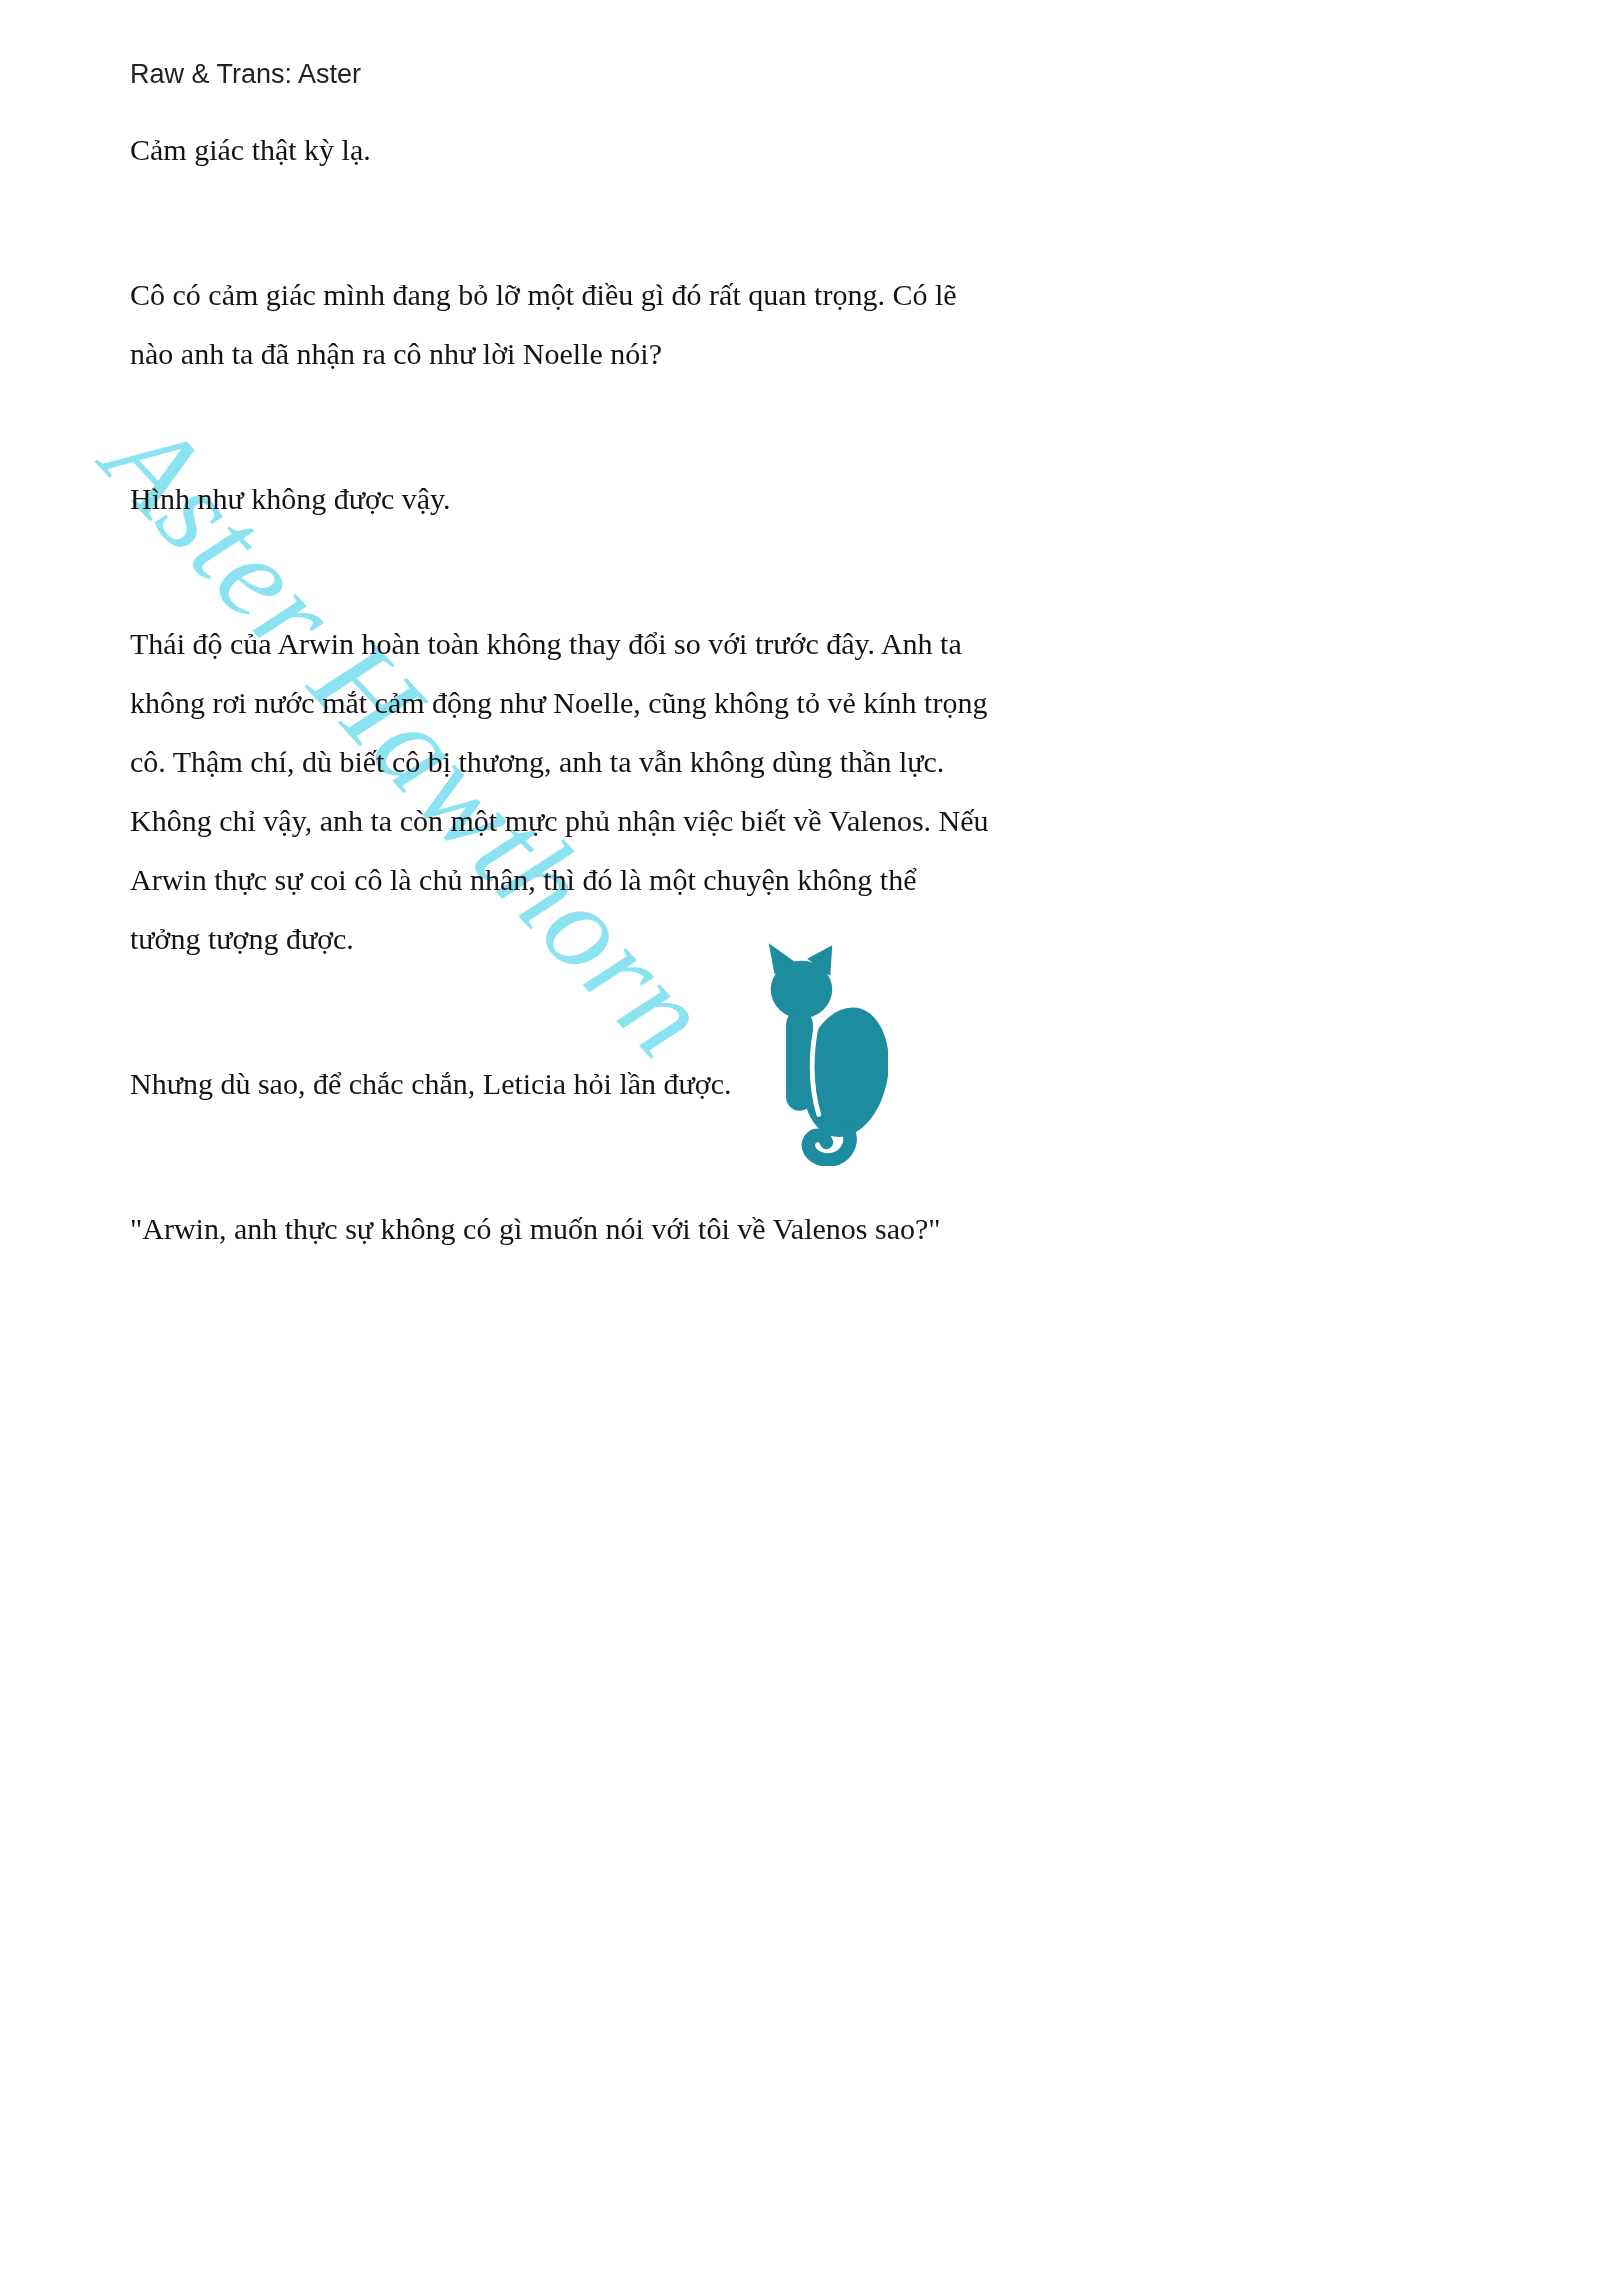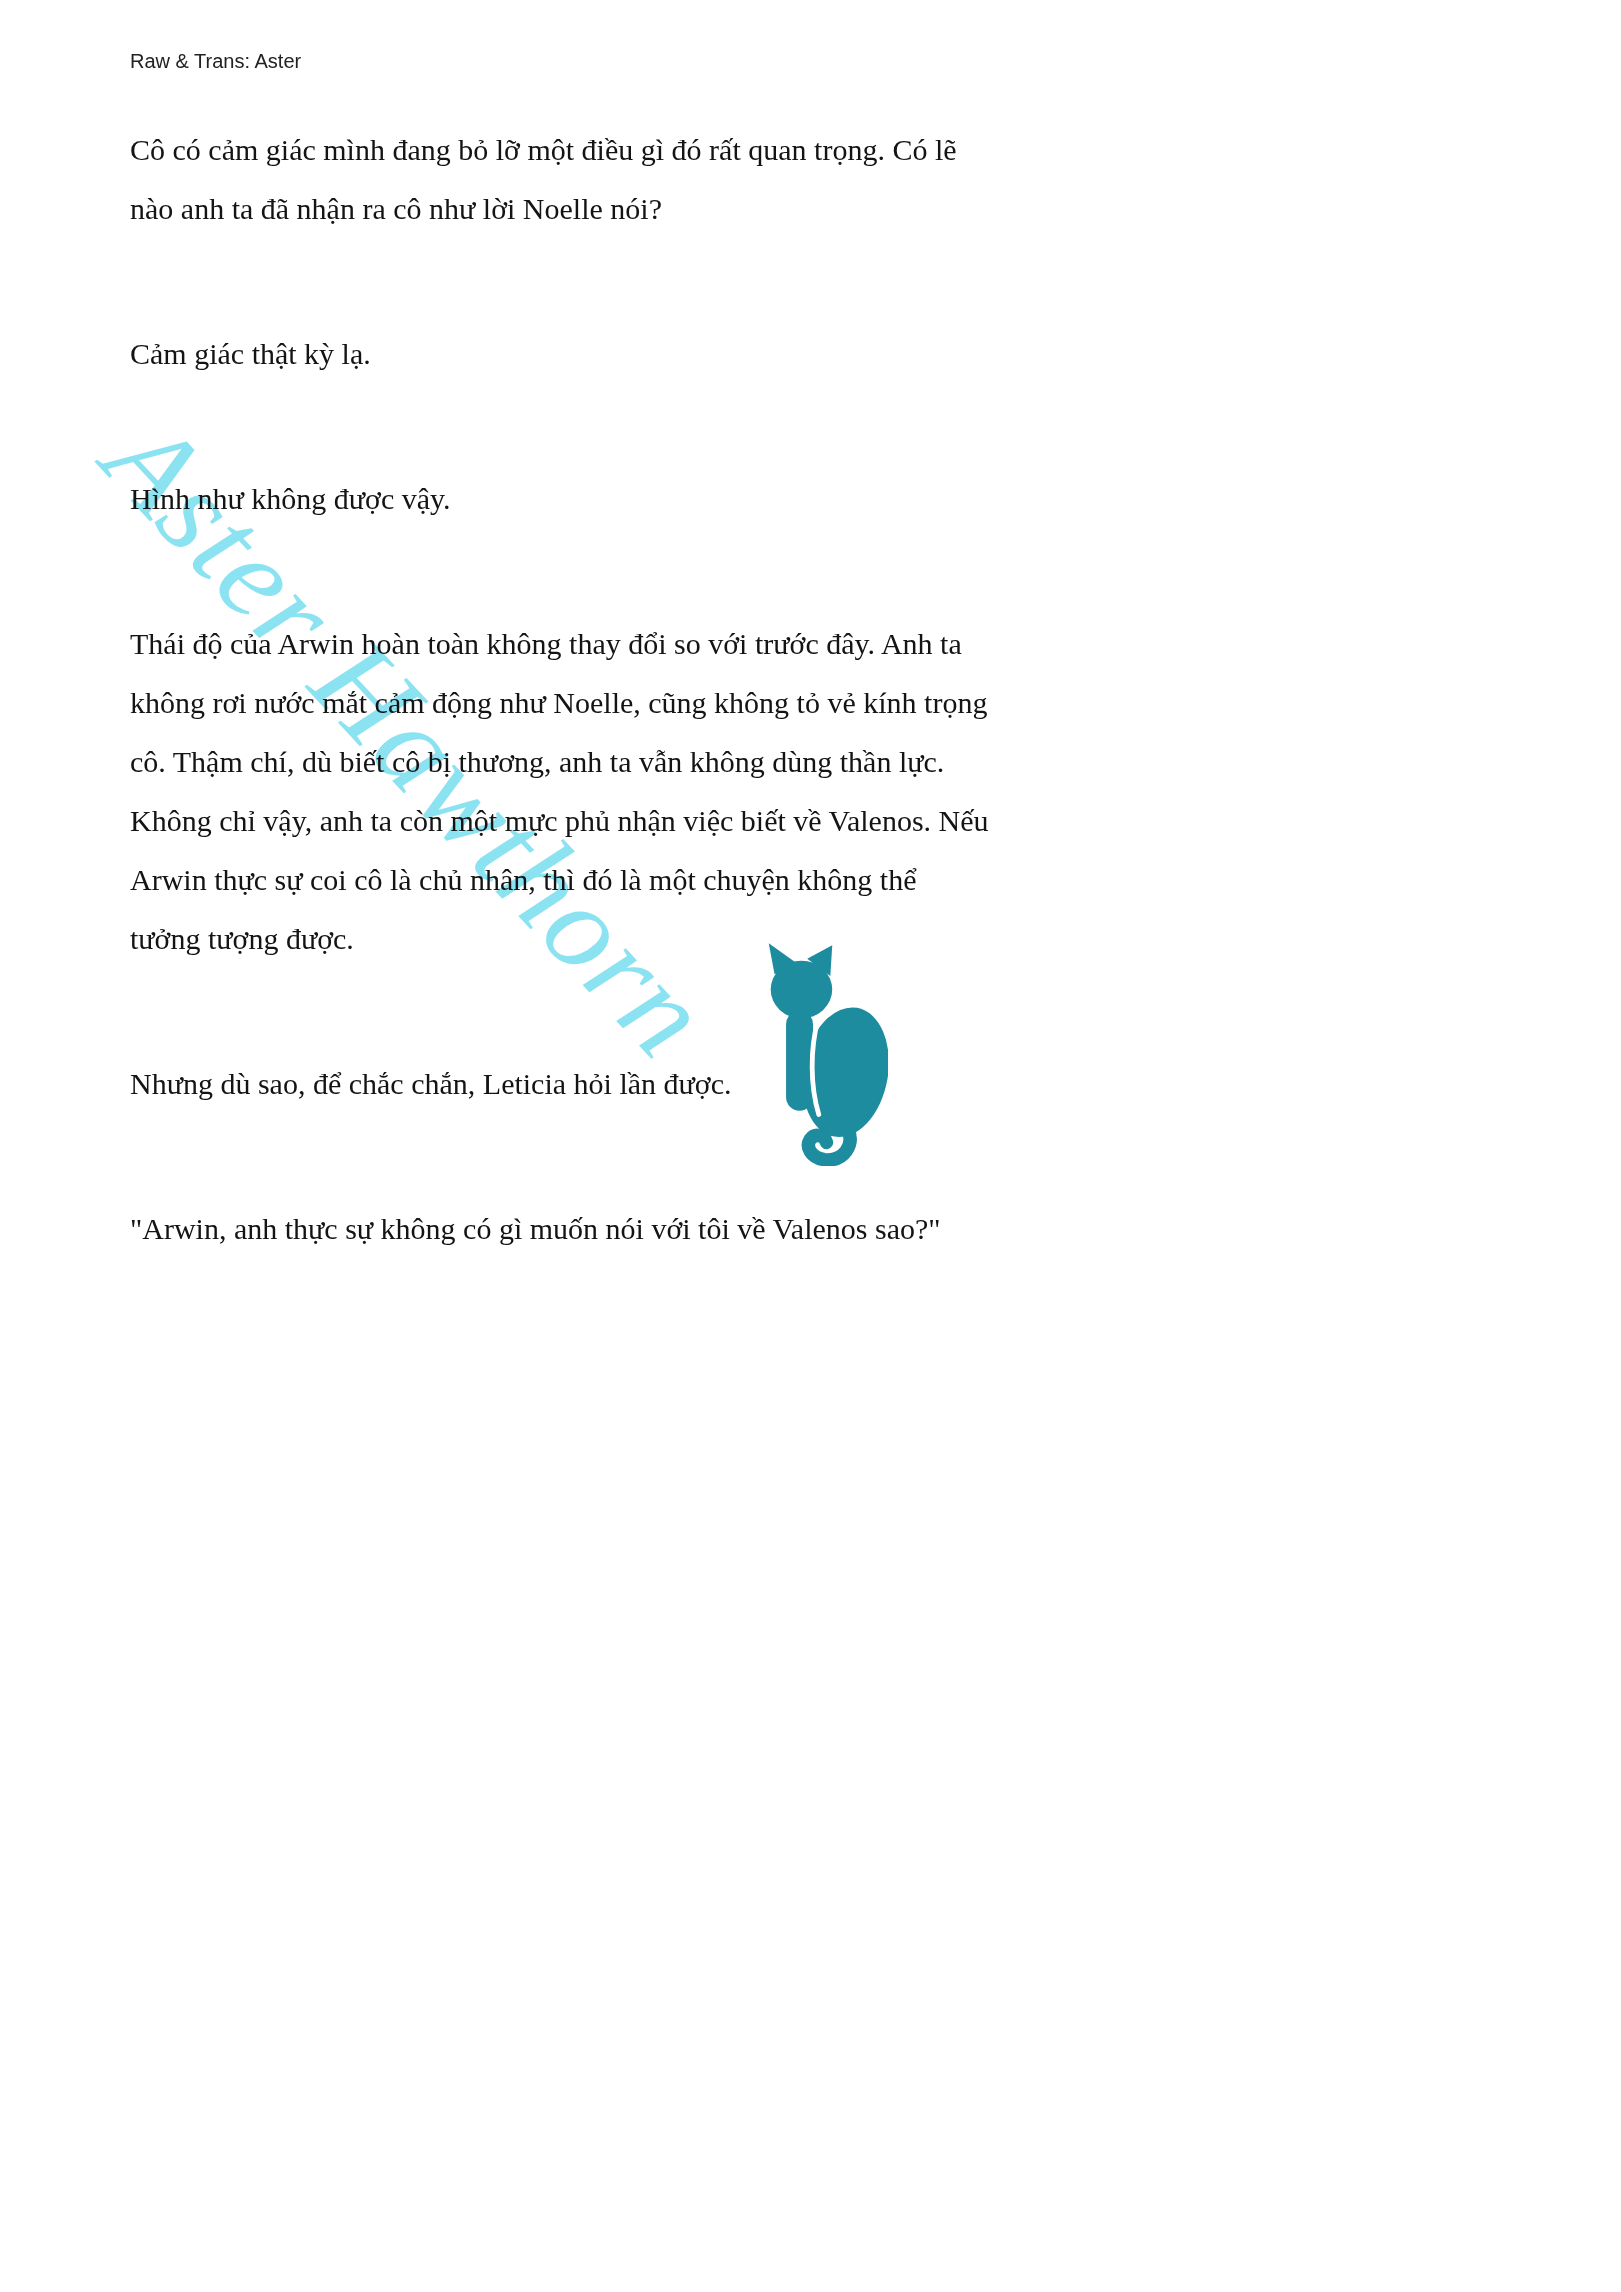--- a/index.html
+++ b/index.html
@@ -15,23 +15,23 @@
     position: relative;
     width: 1621px;
     height: 2293px;
     background: #ffffff;
     overflow: hidden;
     font-family: "Liberation Serif", serif;
   }
   .header {
     position: absolute;
     left: 130px;
-    top: 50px;
+    top: 59px;
     font-family: "Liberation Sans", sans-serif;
-    font-size: 20px;
+    font-size: 27px;
     color: #222222;
     z-index: 3;
   }
   .watermark {
     position: absolute;
     left: 181px;
     top: 390px;
     font-family: "Liberation Serif", serif;
     font-style: italic;
     font-size: 123px;
@@ -81,22 +81,22 @@
     <polygon points="12,36 6,4 34,24" fill="currentColor"></polygon>
     <polygon points="46,20 72,6 70,38" fill="currentColor"></polygon>
     <ellipse cx="40" cy="52" rx="32" ry="30" fill="currentColor"></ellipse>
     <ellipse cx="86" cy="138" rx="44" ry="68" transform="rotate(10 86 138)" fill="currentColor"></ellipse>
     <rect x="24" y="74" width="28" height="104" rx="14" fill="currentColor"></rect>
     <path d="M88,196 C96,214 84,231 64,229 C50,227 44,216 49,208 C54,201 64,203 66,211" fill="none" stroke="currentColor" stroke-width="14" stroke-linecap="round"></path>
     <path d="M57,84 C49,114 49,152 58,182" fill="none" stroke="#ffffff" stroke-width="5" stroke-linecap="round"></path>
   </svg>
 
   <div class="content">
+    <p>Cảm giác thật kỳ lạ.</p>
     <p>Cô có cảm giác mình đang bỏ lỡ một điều gì đó rất quan trọng. Có lẽ nào anh ta đã nhận ra cô như lời Noelle nói?</p>
-    <p>Cảm giác thật kỳ lạ.</p>
     <p>Hình như không được vậy.</p>
     <p>Thái độ của Arwin hoàn toàn không thay đổi so với trước đây. Anh ta không rơi nước mắt cảm động như Noelle, cũng không tỏ vẻ kính trọng cô. Thậm chí, dù biết cô bị thương, anh ta vẫn không dùng thần lực. Không chỉ vậy, anh ta còn một mực phủ nhận việc biết về Valenos. Nếu Arwin thực sự coi cô là chủ nhân, thì đó là một chuyện không thể tưởng tượng được.</p>
     <p>Nhưng dù sao, để chắc chắn, Leticia hỏi lần được.</p>
     <p>"Arwin, anh thực sự không có gì muốn nói với tôi về Valenos sao?"</p>
   </div>
 
 </div>
 
 
 </body></html>

